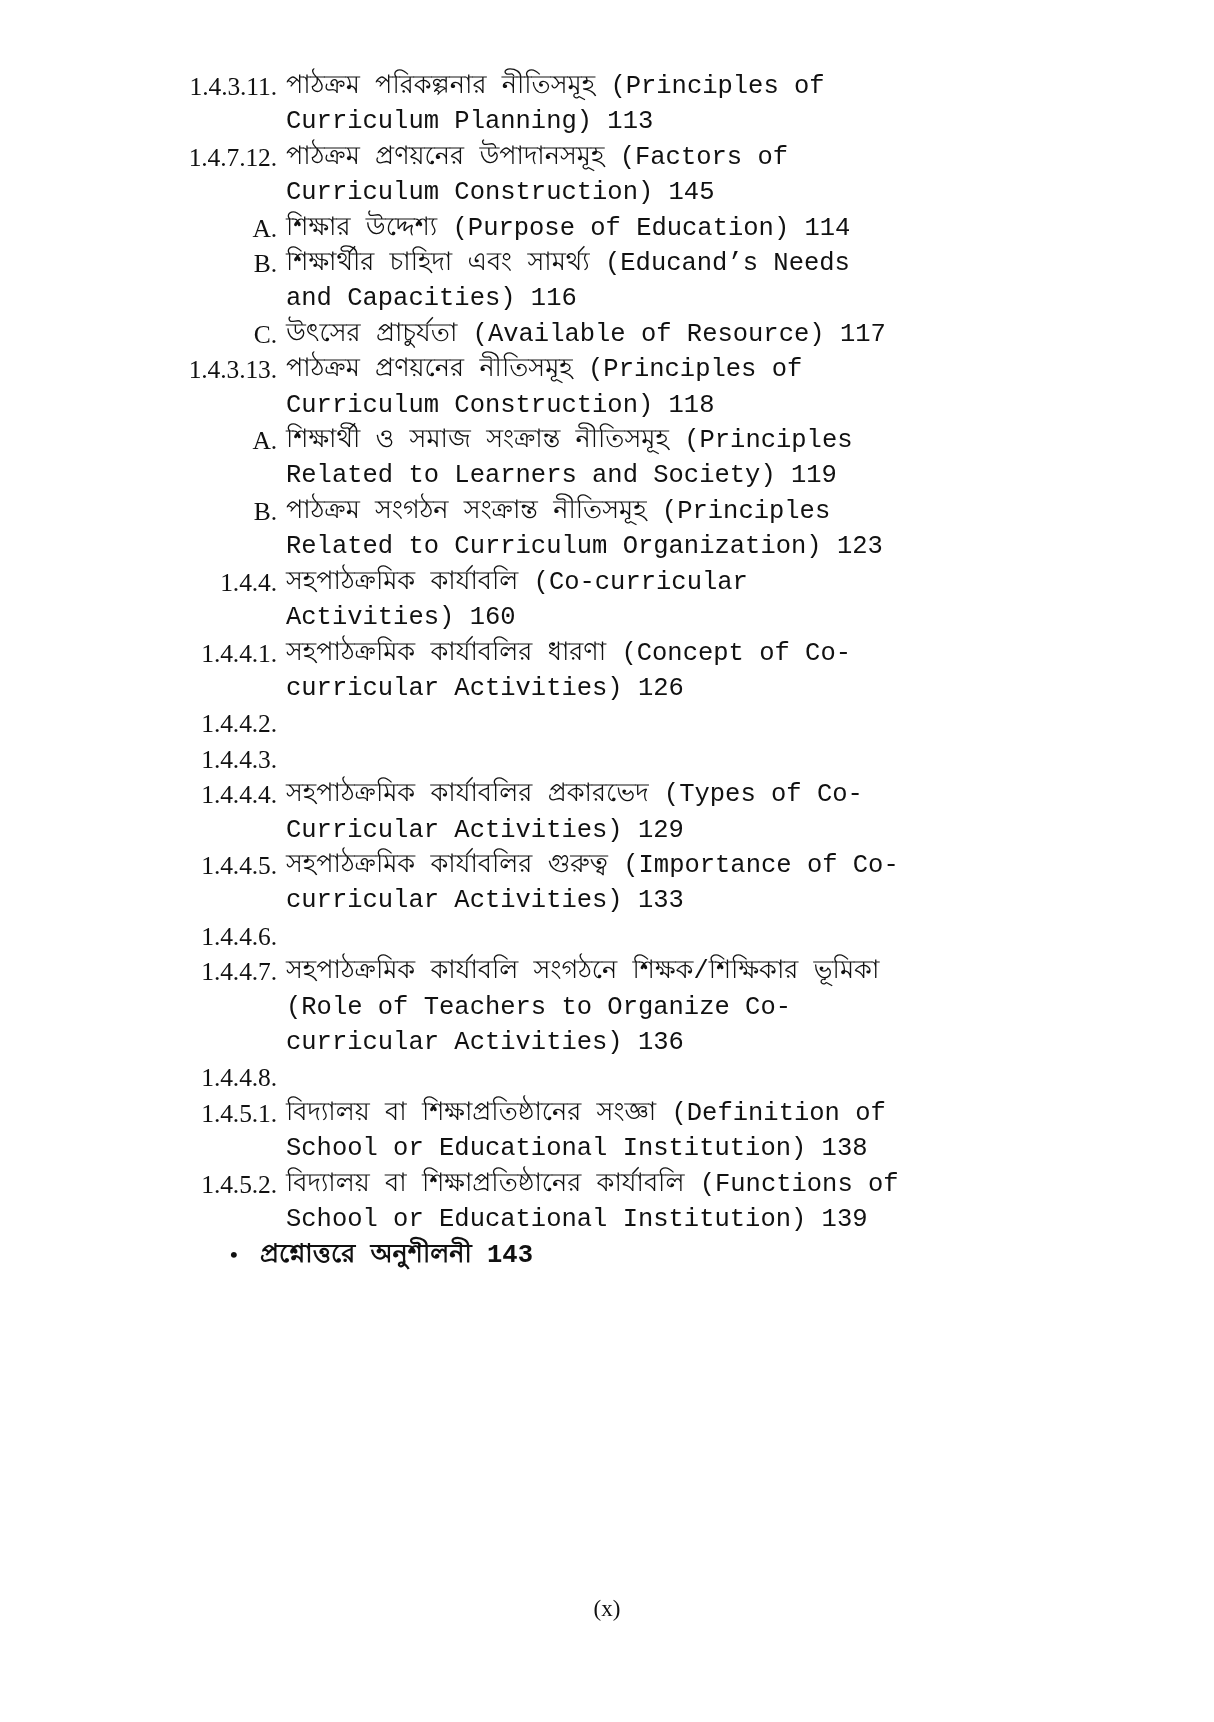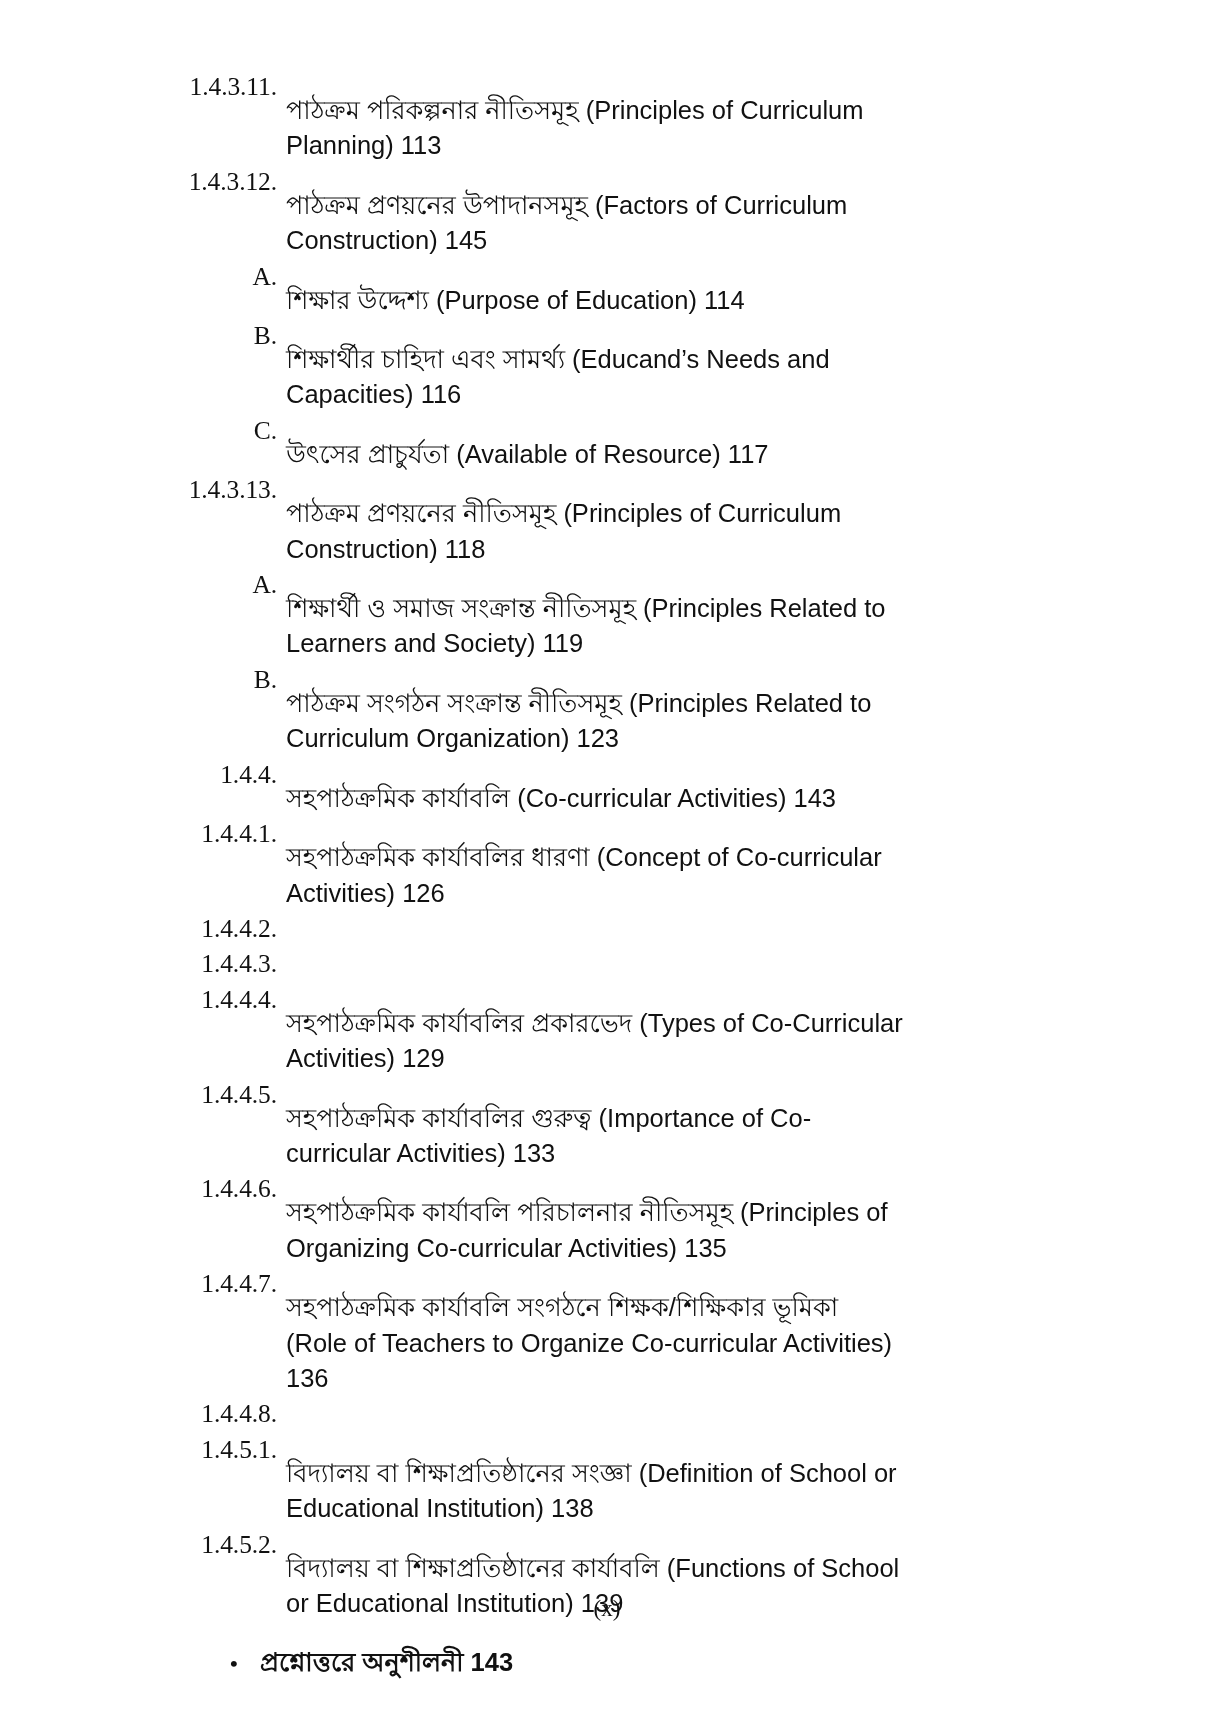--- a/index.html
+++ b/index.html
@@ -63,22 +63,21 @@
   .lvl-3 > .num { width: 135px; }   
   .lvl-a  > .num { width: 135px; }  
 
   .lvl-3 { padding-left: 31px; }
   .lvl-3 > .num { width: 104px; }
 
   .lvl-a { padding-left: 66px; }
   .lvl-a > .num { width: 69px; }
 
   .bn {
-    font-family: Liberation Sans, sans-serif;
-    margin-top: 24px;
+    font-family: Liberation Mono, monospace;
   }
 
   .bullet-entry {
     display: flex;
     align-items: baseline;
     font-size: 25.5px;
     line-height: 35.4px;
     padding-left: 88px;
     font-weight: bold;
   }
@@ -106,21 +105,21 @@
 <body>
 
 <div class="page">
 
   <ul class="toc" id="toc-list">
       <li class="entry lvl-4 noj">
         <span class="num">1.4.3.11.</span>
         <span class="body bn">পাঠক্রম পরিকল্পনার নীতিসমূহ (Principles of Curriculum Planning)  113</span>
       </li>
       <li class="entry lvl-4 noj">
-        <span class="num">1.4.3.12.</span>
+        <span class="num">1.4.7.12.</span>
         <span class="body bn">পাঠক্রম প্রণয়নের উপাদানসমূহ (Factors of Curriculum Construction)  145</span>
       </li>
       <li class="entry lvl-a noj">
         <span class="num">A.</span>
         <span class="body bn">শিক্ষার উদ্দেশ্য (Purpose of Education)  114</span>
       </li>
       <li class="entry lvl-a noj">
         <span class="num">B.</span>
         <span class="body bn">শিক্ষার্থীর চাহিদা এবং সামর্থ্য (Educand’s Needs and Capacities)  116</span>
       </li>
@@ -135,21 +134,21 @@
       <li class="entry lvl-a noj">
         <span class="num">A.</span>
         <span class="body bn">শিক্ষার্থী ও সমাজ সংক্রান্ত নীতিসমূহ (Principles Related to Learners and Society)  119</span>
       </li>
       <li class="entry lvl-a noj">
         <span class="num">B.</span>
         <span class="body bn">পাঠক্রম সংগঠন সংক্রান্ত নীতিসমূহ (Principles Related to Curriculum Organization)  123</span>
       </li>
       <li class="entry lvl-3 noj">
         <span class="num">1.4.4.</span>
-        <span class="body bn">সহপাঠক্রমিক কার্যাবলি (Co-curricular Activities)  143</span>
+        <span class="body bn">সহপাঠক্রমিক কার্যাবলি (Co-curricular Activities)  160</span>
       </li>
       <li class="entry lvl-4 noj">
         <span class="num">1.4.4.1.</span>
         <span class="body bn">সহপাঠক্রমিক কার্যাবলির ধারণা (Concept of Co-curricular Activities)  126</span>
       </li>
       <li class="entry lvl-4 noj">
         <span class="num">1.4.4.2.</span>
       </li>
       <li class="entry lvl-4 noj">
         <span class="num">1.4.4.3.</span>
@@ -157,21 +156,20 @@
       <li class="entry lvl-4 noj">
         <span class="num">1.4.4.4.</span>
         <span class="body bn">সহপাঠক্রমিক কার্যাবলির প্রকারভেদ (Types of Co-Curricular Activities)  129</span>
       </li>
       <li class="entry lvl-4 noj">
         <span class="num">1.4.4.5.</span>
         <span class="body bn">সহপাঠক্রমিক কার্যাবলির গুরুত্ব (Importance of Co-curricular Activities)  133</span>
       </li>
       <li class="entry lvl-4 noj">
         <span class="num">1.4.4.6.</span>
-        <span class="body bn">সহপাঠক্রমিক কার্যাবলি পরিচালনার নীতিসমূহ (Principles of Organizing Co-curricular Activities)  135</span>
       </li>
       <li class="entry lvl-4 noj">
         <span class="num">1.4.4.7.</span>
         <span class="body bn">সহপাঠক্রমিক কার্যাবলি সংগঠনে শিক্ষক/শিক্ষিকার ভূমিকা (Role of Teachers to Organize Co-curricular Activities)  136</span>
       </li>
       <li class="entry lvl-4 noj">
         <span class="num">1.4.4.8.</span>
       </li>
       <li class="entry lvl-4 noj">
         <span class="num">1.4.5.1.</span>

